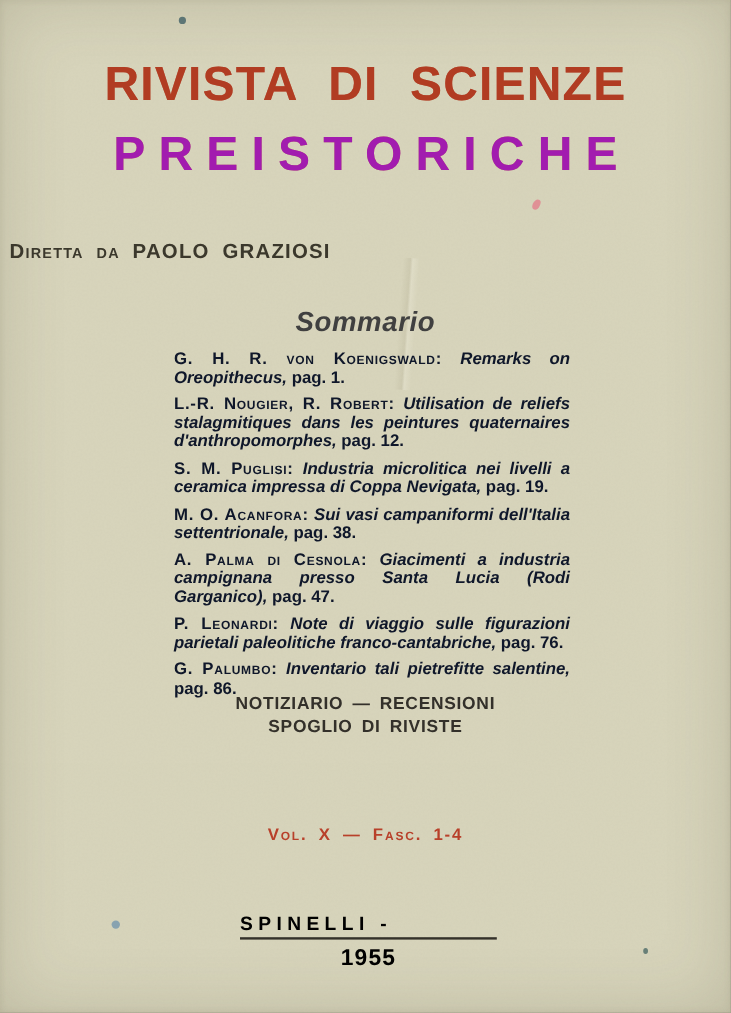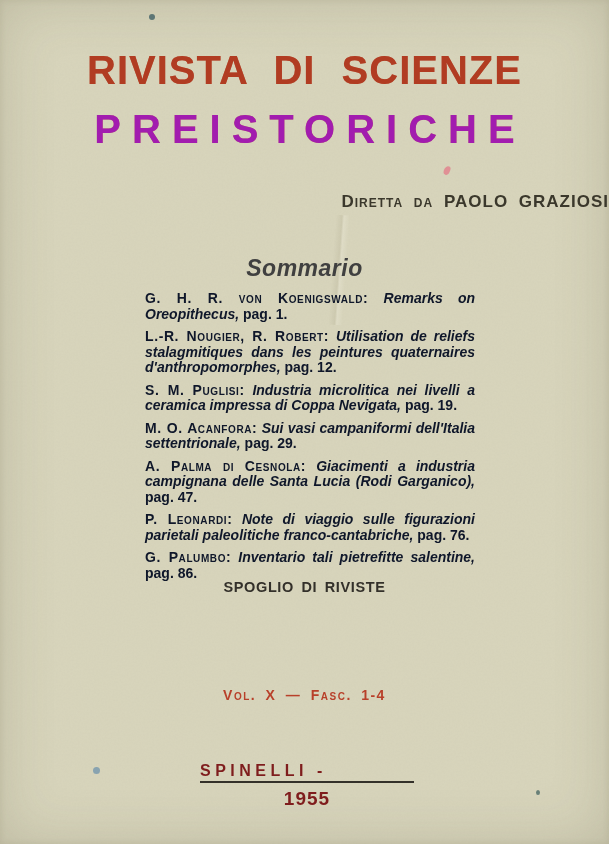--- a/index.html
+++ b/index.html
@@ -32,22 +32,22 @@
     text-shadow:0 0 .5px rgba(177,60,34,.6);
   }
   .title2{
     position:absolute;top:107px;left:0;right:0;margin:0;
     text-align:center;color:#a21caf;
     font-size:40px;font-weight:700;line-height:44px;
     letter-spacing:11px;padding-left:11px;
     text-shadow:0 0 .5px rgba(177,60,34,.6);
   }
   .editor{
-    position:absolute;top:192px;left:0;right:0;margin:0;
-    text-align:right;color:#3b382c;
+    position:absolute;top:192px;left:0;right:0;margin:8px;
+    text-align:left;color:#3b382c;
     font-size:17px;font-weight:700;letter-spacing:1px;word-spacing:5px;
   }
   .editor .prefix{font-variant:small-caps;}
   .sommario{
     position:absolute;top:255px;left:0;right:0;margin:0;
     text-align:center;color:#404040;
     font-size:23px;font-weight:700;font-style:italic;letter-spacing:.5px;
   }
   .toc{
     position:absolute;top:291px;left:145px;width:330px;
@@ -64,21 +64,21 @@
     position:absolute;top:578px;left:0;right:0;
     text-align:center;color:#33302a;
     font-size:14.5px;font-weight:700;line-height:19px;letter-spacing:.6px;word-spacing:3px;
   }
   .volume{
     position:absolute;top:687px;left:0;right:0;margin:0;
     text-align:center;color:#b8402a;
     font-size:14px;font-weight:700;font-variant:small-caps;
     letter-spacing:1.5px;word-spacing:4px;
   }
-  .imprint{position:absolute;top:763px;left:200px;width:214px;color:#7f1d1d;}
+  .imprint{position:absolute;top:763px;left:200px;width:214px;color:#000000;}
   .imprint .publisher{
     font-size:16px;font-weight:700;letter-spacing:4.5px;line-height:16px;
   }
   .imprint .rule{border-bottom:2px solid #34312a;margin-top:2px;}
   .imprint .year{
     text-align:center;font-size:19px;font-weight:700;letter-spacing:1px;margin-top:5px;
   }
 </style>
 </head>
 <body>
@@ -119,40 +119,41 @@
       <span class="pref">pag. 12.</span>
     </p>
     <p class="entry">
       <span class="author">S. M. Puglisi:</span>
       <span class="work">Industria microlitica nei livelli a cera­mica impressa di Coppa Nevigata,</span>
       <span class="pref">pag. 19.</span>
     </p>
     <p class="entry">
       <span class="author">M. O. Acanfora:</span>
       <span class="work">Sui vasi campaniformi dell'Italia set­tentrionale,</span>
-      <span class="pref">pag. 29.</span>
+      <span class="pref">pag. 38.</span>
     </p>
     <p class="entry">
       <span class="author">A. Palma di Cesnola:</span>
-      <span class="work">Giacimenti a industria campi­gnana delle Santa Lucia (Rodi Garganico),</span>
+      <span class="work">Giacimenti a industria campi­gnana presso Santa Lucia (Rodi Garganico),</span>
       <span class="pref">pag. 47.</span>
     </p>
     <p class="entry">
       <span class="author">P. Leonardi:</span>
       <span class="work">Note di viaggio sulle figurazioni parie­tali paleolitiche franco-cantabriche,</span>
       <span class="pref">pag. 76.</span>
     </p>
     <p class="entry">
       <span class="author">G. Palumbo:</span>
       <span class="work">Inventario tali pietrefitte salentine,</span>
       <span class="pref">pag. 86.</span>
     </p>
   </section>
 
   <div class="sections">
+    <div>NOTIZIARIO — RECENSIONI</div>
     <div>SPOGLIO DI RIVISTE</div>
   </div>
 
   <div class="volume">Vol. X — Fasc. 1-4</div>
 
   <div class="imprint">
     <div class="publisher">SPINELLI -</div>
     <div class="rule"></div>
     <div class="year">1955</div>
   </div>

